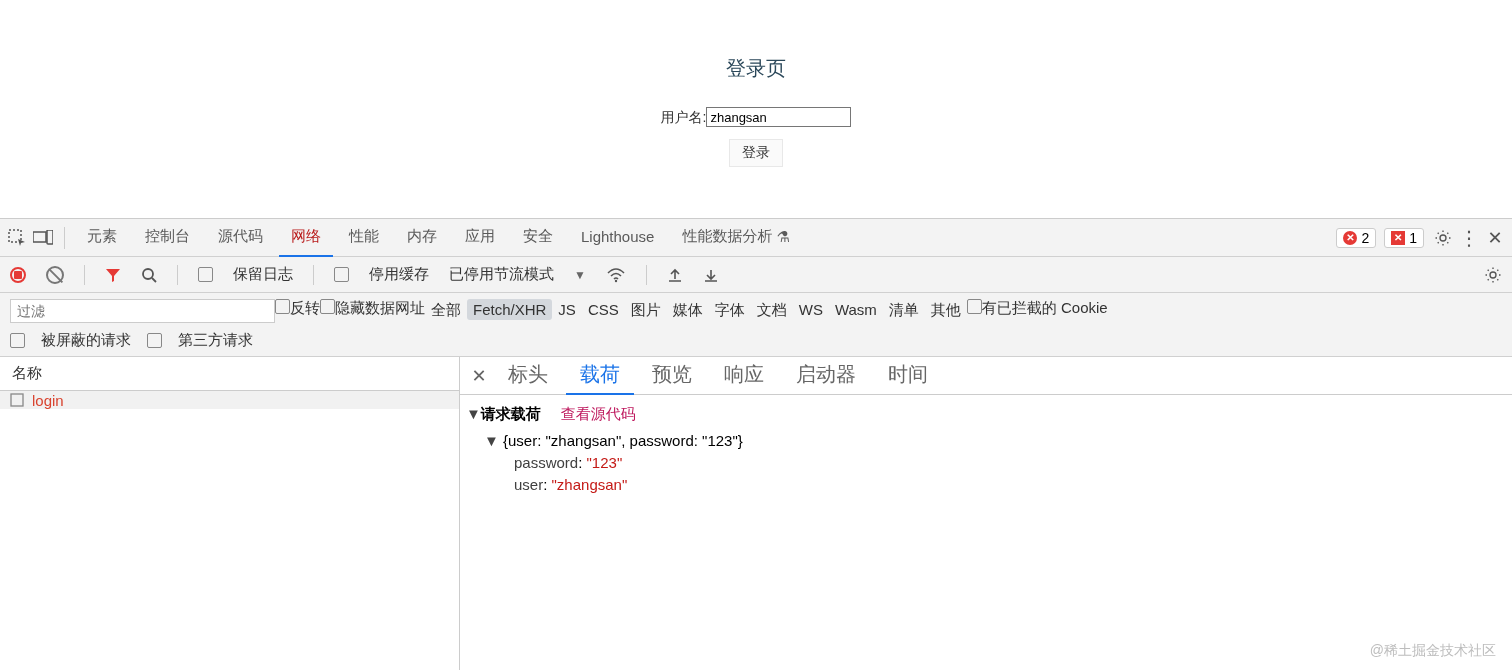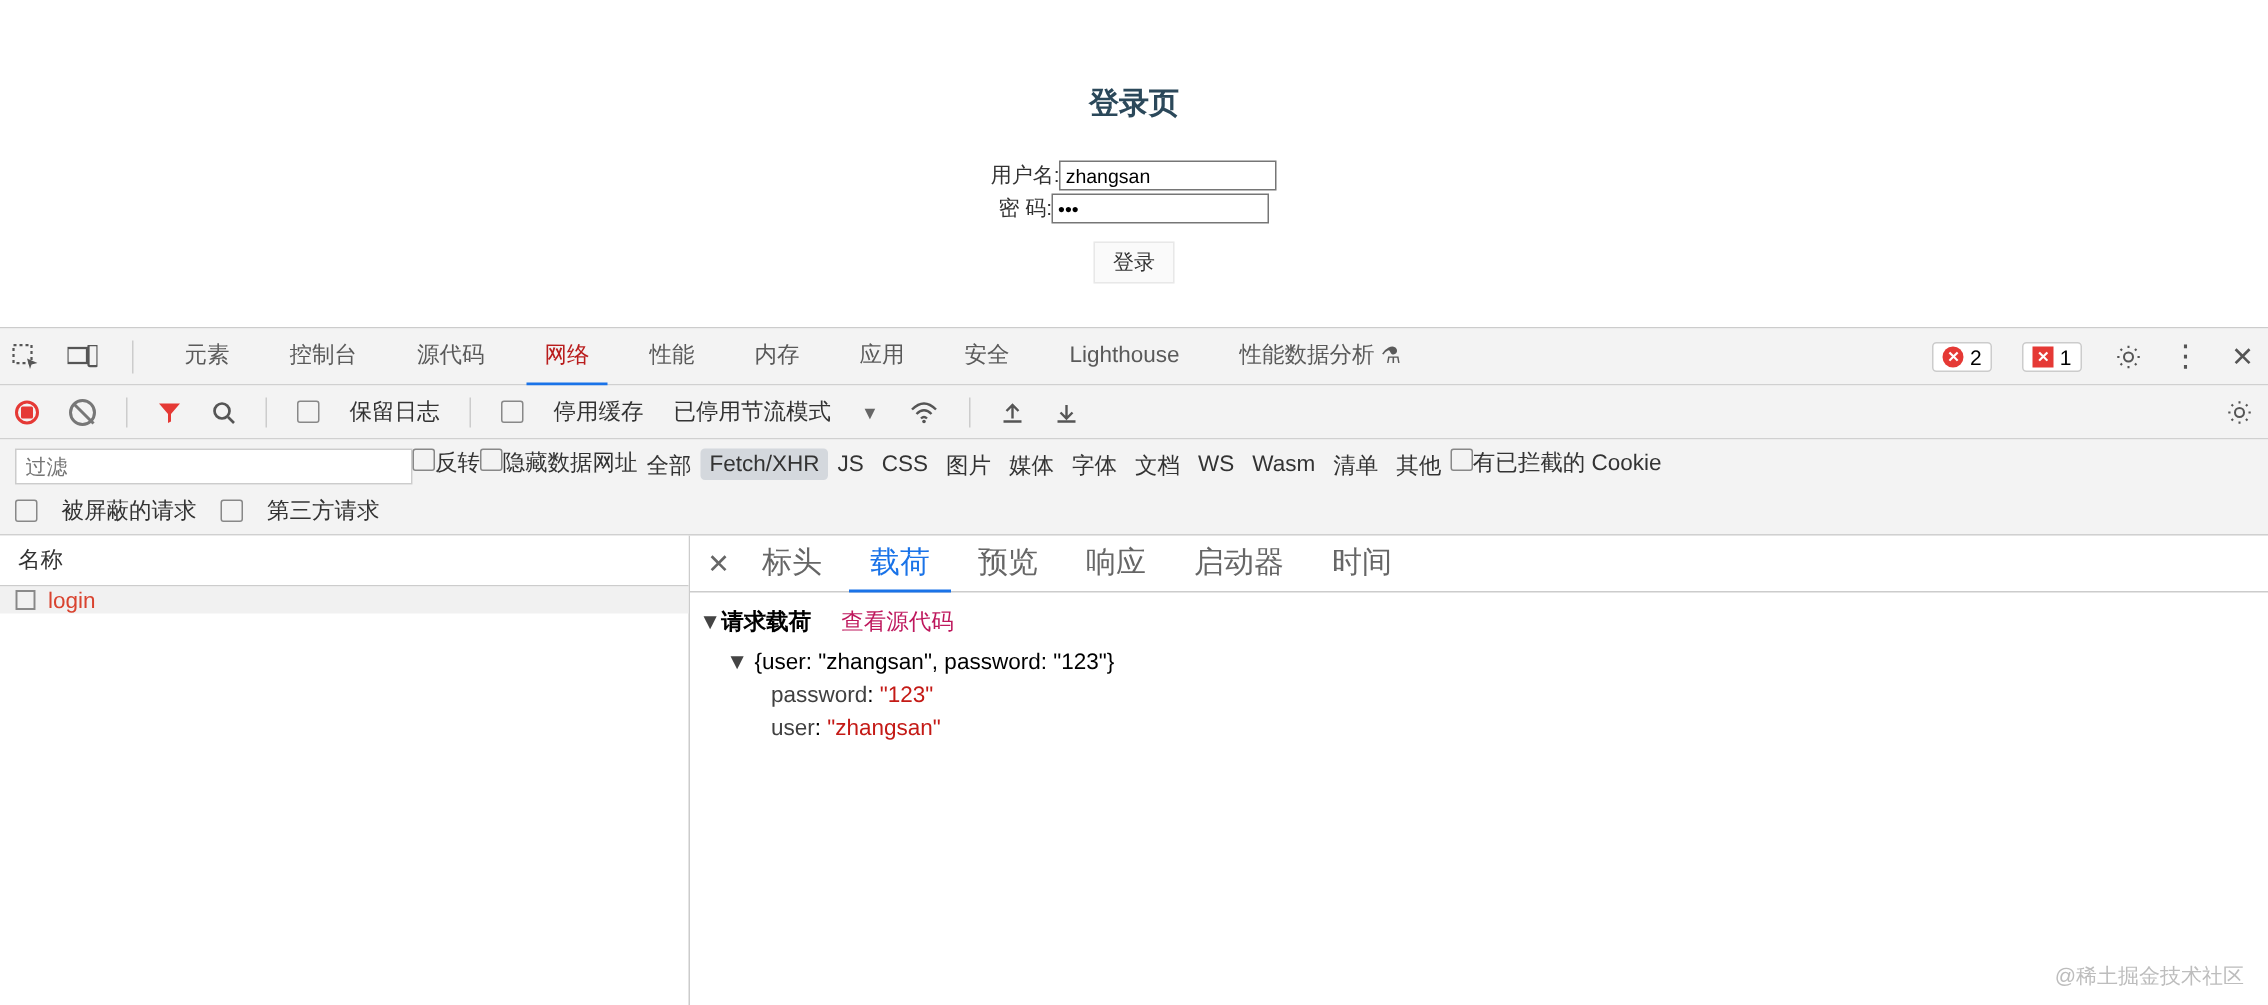--- a/index.html
+++ b/index.html
@@ -1,23 +1,23 @@
 <!DOCTYPE html>
 <html><head>
 <meta charset="utf-8">
 <style>
 *{box-sizing:border-box;margin:0;padding:0;font-family:"Microsoft YaHei",Arial,sans-serif}
 body{width:1512px;height:670px;background:#fff;overflow:hidden;position:relative}
 .page-top{padding-top:55px;text-align:center}
-.page-title{font-size:20px;font-weight:bold;color:#2b485a;margin-bottom:25px}
+.page-title{font-size:20px;font-weight:normal;color:#2b485a;margin-bottom:25px}
 .form-row{margin:2px 0;font-size:14px;color:#333}
 .form-row input{border:1px solid #767676;height:20px;width:145px;padding:0 3px;font-size:13px}
 .login-btn{margin-top:10px;padding:4px 12px;border:1px solid #e8e8e8;background:#fafafa;font-size:14px;color:#333;cursor:pointer}
 .devtools{position:absolute;left:0;right:0;top:218px;bottom:0;border-top:1px solid #ccc;background:#fff;display:flex;flex-direction:column}
-.dt-tabs{display:flex;align-items:center;height:38px;border-bottom:1px solid #d0d0d0;background:#f3f3f3;padding:0 6px;gap:16px}
+.dt-tabs{display:flex;align-items:center;height:38px;border-bottom:1px solid #d0d0d0;background:#f3f3f3;padding:0 6px;gap:4px}
 .dt-tabs .ic{width:22px;height:22px;display:flex;align-items:center;justify-content:center;color:#555;cursor:pointer}
 .dt-tabs .sep{width:1px;height:22px;background:#ccc;margin:0 6px}
 .tab{padding:0 12px;height:38px;display:flex;align-items:center;font-size:15px;color:#5a5a5a;cursor:pointer;border-bottom:2px solid transparent}
 .tab.active{color:#b91c1c;border-bottom-color:#1a73e8}
 .dt-tabs .spacer{flex:1}
 .badge{display:flex;align-items:center;gap:4px;border:1px solid #ccc;border-radius:3px;padding:1px 6px;font-size:14px;margin-right:4px;background:#fff}
 .dot-red{width:14px;height:14px;border-radius:50%;background:#e53935;display:inline-flex;align-items:center;justify-content:center;color:#fff;font-size:10px;font-weight:bold}
 .sq-red{width:14px;height:14px;background:#e53935;color:#fff;display:inline-flex;align-items:center;justify-content:center;font-size:10px;font-weight:bold}
 .dt-tool2{display:flex;align-items:center;height:36px;border-bottom:1px solid #d0d0d0;background:#f3f3f3;padding:0 10px;gap:20px}
 .rec-btn{width:16px;height:16px;border-radius:50%;border:2px solid #e53935;display:flex;align-items:center;justify-content:center}
@@ -56,23 +56,20 @@
 svg{display:block}
 </style>
 </head>
 <body>
 
 <div class="page-top">
   <div class="page-title">登录页</div>
   <div class="form-row">
     <span>用户名:</span><input type="text" value="zhangsan" style="">
   </div>
-  <div class="form-row">
-    <span>密 码:</span><input type="text" value="•••" style="">
-  </div>
   <button class="login-btn">登录</button>
 </div>
 
 <div class="devtools">
 
   <div class="dt-tabs">
     <div class="ic">
       <svg width="18" height="18" viewBox="0 0 18 18">
           <rect x="1" y="1" width="12" height="12" fill="none" stroke="#555" stroke-width="1.5" stroke-dasharray="2,2"></rect>
           <path d="M10 10 L17 13 L13 14 L12 17 Z" fill="#555"></path>

